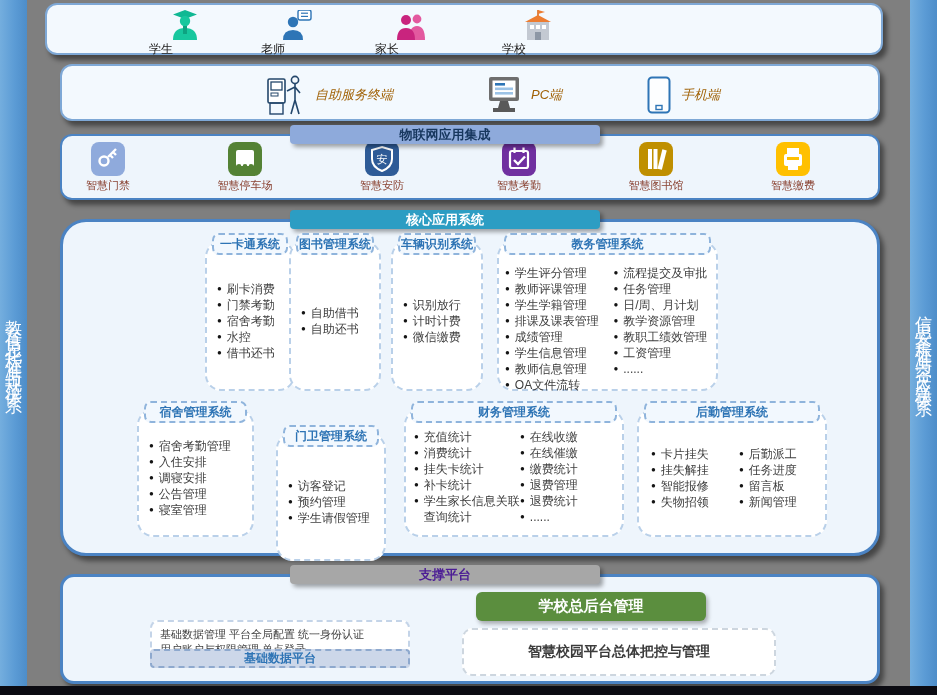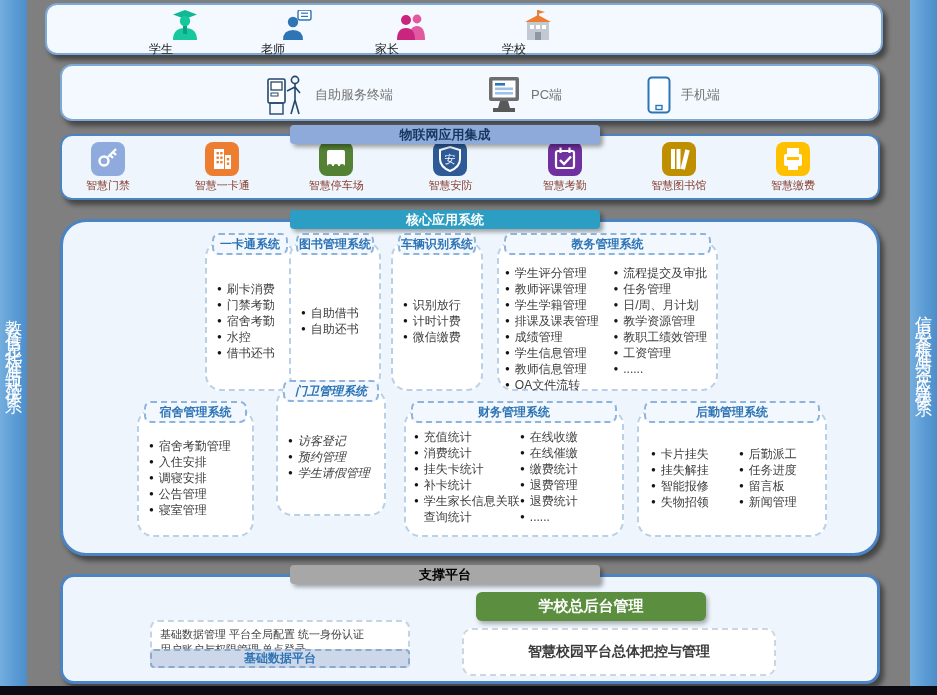--- a/index.html
+++ b/index.html
@@ -28,31 +28,31 @@
     box-shadow:4px 5px 5px rgba(0,0,0,0.45);z-index:2;box-sizing:border-box;
   }
   .panel.lightest{background:#f3f9fe;border-color:#7ea8d6;}
 
   
   .user-item{position:absolute;width:72px;text-align:left;top:5px;}
   .user-item .ulabel{display:block;margin-top:1px;font-size:12px;color:#222;}
 
   
   .dev-item{position:absolute;display:flex;align-items:center;gap:10px;height:57px;top:0;}
-  .dev-item .dlabel{font-size:13px;color:#737373;font-weight:500;}
+  .dev-item .dlabel{font-size:13px;color:#a16207;font-weight:500;font-style:italic;}
 
   
   .tab{
     position:absolute;left:290px;width:310px;height:19px;z-index:3;border-radius:4px;
     display:flex;align-items:center;justify-content:center;
     font-size:13px;font-weight:bold;box-shadow:3px 3px 4px rgba(0,0,0,0.35);
   }
   .tab.iot-tab{top:125px;background:#8eaadb;color:#17375e;}
   .tab.core-tab{top:210px;background:#2c9dc3;color:#ffffff;}
-  .tab.support-tab{top:565px;background:#a7a7a7;color:#000000;}
+  .tab.support-tab{top:565px;background:#a7a7a7;color:#4c1d95;}
 
   
   .iot-row{position:absolute;left:60px;top:134px;width:820px;height:66px;z-index:2;
     display:flex;justify-content:space-between;box-sizing:border-box;padding:8px 52px 0 13px;}
   .iot-item{width:70px;text-align:center;}
   .iot-tile{width:34px;height:34px;border-radius:8px;margin:0 auto;display:flex;align-items:center;justify-content:center;}
   .iot-label{font-size:11px;color:#8a4232;margin-top:2px;white-space:nowrap;}
 
   
   .sysbox{
@@ -204,37 +204,20 @@
   <div class="iot-item">
     <div class="iot-tile" style="background: rgb(143, 170, 220);">
       <svg width="34" height="34" viewBox="0 0 34 34">
         <circle cx="13" cy="19" r="4.5" fill="none" stroke="#ffffff" stroke-width="2.4"></circle>
         <path d="M17,15 L25,7 M22,10 L25,13 M19,13 L22,16" stroke="#ffffff" stroke-width="2.4" fill="none"></path>
       </svg>
     </div>
     <div class="iot-label">智慧门禁</div>
   </div>
   <div class="iot-item">
-    <div class="iot-tile" style="background: rgb(237, 125, 49);">
-      <svg width="34" height="34" viewBox="0 0 34 34">
-        <rect x="9" y="7" width="10" height="20" fill="#ffffff"></rect>
-        <rect x="20" y="13" width="6" height="14" fill="#ffffff"></rect>
-        <rect x="11.5" y="10" width="2.4" height="2.4" fill="#ed7d31"></rect>
-        <rect x="15.2" y="10" width="2.4" height="2.4" fill="#ed7d31"></rect>
-        <rect x="11.5" y="14.5" width="2.4" height="2.4" fill="#ed7d31"></rect>
-        <rect x="15.2" y="14.5" width="2.4" height="2.4" fill="#ed7d31"></rect>
-        <rect x="11.5" y="19" width="2.4" height="2.4" fill="#ed7d31"></rect>
-        <rect x="15.2" y="19" width="2.4" height="2.4" fill="#ed7d31"></rect>
-        <rect x="21.8" y="16" width="2.4" height="2.4" fill="#ed7d31"></rect>
-        <rect x="21.8" y="20.5" width="2.4" height="2.4" fill="#ed7d31"></rect>
-      </svg>
-    </div>
-    <div class="iot-label">智慧一卡通</div>
-  </div>
-  <div class="iot-item">
     <div class="iot-tile" style="background: rgb(84, 130, 53);">
       <svg width="34" height="34" viewBox="0 0 34 34">
         <rect x="8" y="8" width="18" height="16" rx="2" fill="#ffffff"></rect>
         <circle cx="11" cy="24.5" r="2.4" fill="#548235"></circle>
         <circle cx="17" cy="24.5" r="2.4" fill="#548235"></circle>
         <circle cx="23" cy="24.5" r="2.4" fill="#548235"></circle>
       </svg>
     </div>
     <div class="iot-label">智慧停车场</div>
   </div>
@@ -435,21 +418,21 @@
           <span class="bullet">●</span>
           <span class="bullet-text">公告管理</span>
         </div>
         <div class="bullet-item">
           <span class="bullet">●</span>
           <span class="bullet-text">寝室管理</span>
         </div>
       </div>
     </div>
 </div>
-<div class="sysbox centered" style="left:276px;top:388px;width:110px;height:128px;font-style:italic;">
+<div class="sysbox centered" style="left:276px;top:433px;width:110px;height:128px;">
   <div class="systitle">门卫管理系统</div>
   <div class="syscols">
       <div class="syscol">
         <div class="bullet-item">
           <span class="bullet">●</span>
           <span class="bullet-text">访客登记</span>
         </div>
         <div class="bullet-item">
           <span class="bullet">●</span>
           <span class="bullet-text">预约管理</span>

